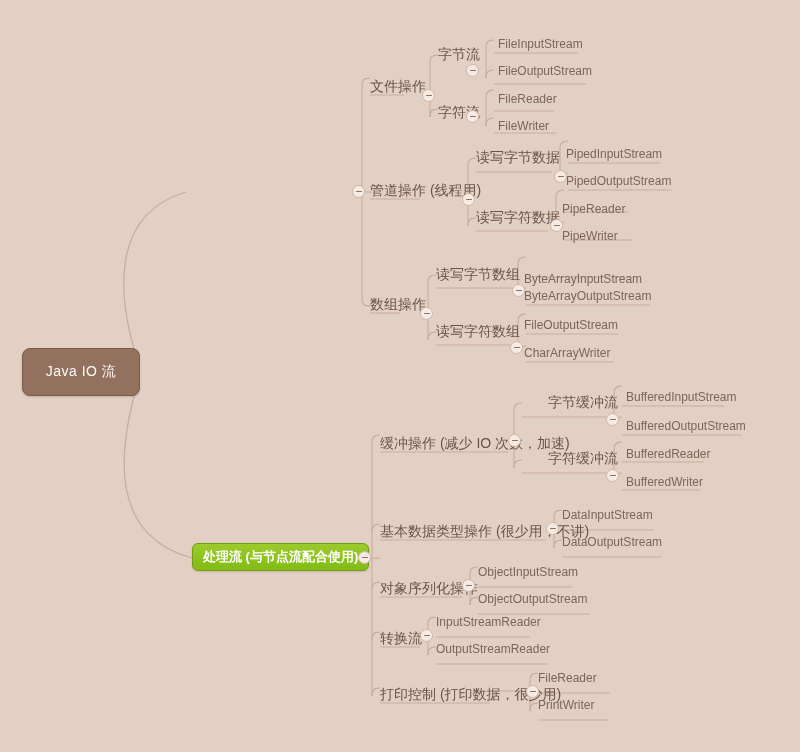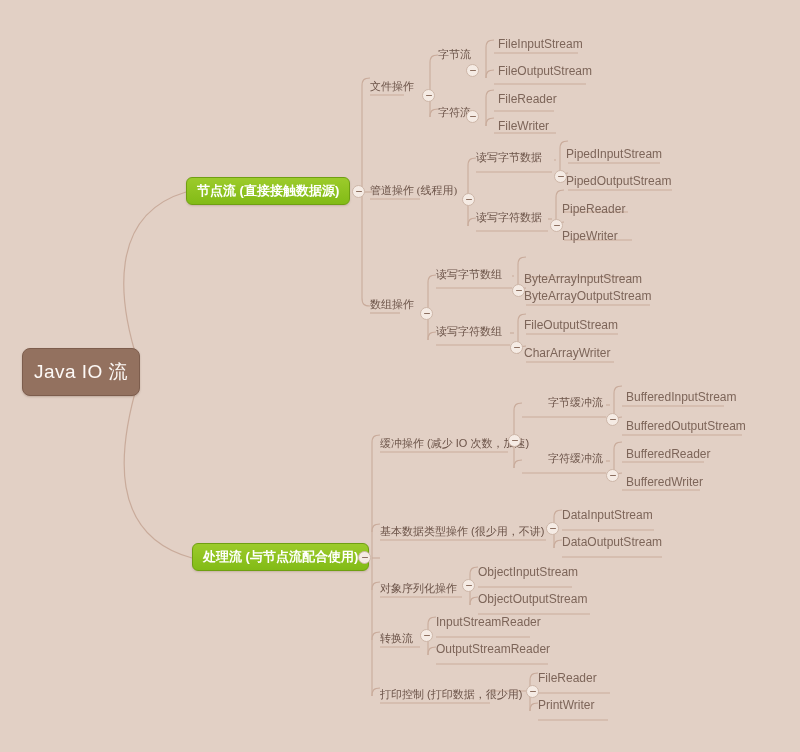--- a/index.html
+++ b/index.html
@@ -28,21 +28,21 @@
   
   .root-node {
     position: absolute;
     background: #93715f;
     color: #fdf9f6;
     border-radius: 8px;
     border: 1px solid #7d5d4d;
     display: flex;
     align-items: center;
     justify-content: center;
-    font-size: 19px;
+    font-size: 14px;
     letter-spacing: 0.5px;
     box-shadow: 0 1px 2px rgba(90,60,45,0.25);
   }
 
   
   .green-node {
     position: absolute;
     background: #8dc321;
     background: linear-gradient(#9ccb2b, #82bb16);
     color: #ffffff;
@@ -59,21 +59,21 @@
   }
 
   
   .txt-node {
     position: absolute;
     color: #6b5348;
     font-size: 12px;
     white-space: nowrap;
     line-height: 14px;
   }
-  .txt-node.cn { font-size: 11px; }
+  .txt-node.cn { font-size: 14px; }
   .txt-node.leaf {
     color: #7d6559;
     font-size: 12px;
   }
 
   
   .toggle {
     position: absolute;
     width: 13px; height: 13px;
     border-radius: 50%;
@@ -255,36 +255,33 @@
       <path d="M530,711 C 530,705 532,703 538,703"></path>
       <path d="M538,693 L610,693"></path>
       <path d="M538,720 L608,720"></path>
     </g>
   </svg>
 
   <div class="root-node" style="left:22px; top:348px; width:118px; height:48px;">
     <span>Java IO 流</span>
   </div>
 
-  <div class="green-node" style="left:186px; top:177px; height:28px;">
-    <span>节点流 (直接接触数据源)</span>
-  </div>
   <div class="toggle" style="left:352px; top:185px;"></div>
 
   <div class="green-node" style="left:192px; top:543px; height:28px;">
     <span>处理流 (与节点流配合使用)</span>
   </div>
   <div class="toggle" style="left:358px; top:551px;"></div>
 
   <div class="txt-node cn" style="left:370px; top:79px;">
     <span>文件操作</span>
   </div>
   <div class="toggle" style="left:422px; top:89px;"></div>
 
-  <div class="txt-node cn" style="left:370px; top:183px;font-family:Liberation Serif, serif;">
+  <div class="txt-node cn" style="left:370px; top:183px;">
     <span>管道操作 (线程用)</span>
   </div>
   <div class="toggle" style="left:462px; top:193px;"></div>
 
   <div class="txt-node cn" style="left:370px; top:297px;">
     <span>数组操作</span>
   </div>
   <div class="toggle" style="left:420px; top:307px;"></div>
 
   <div class="txt-node cn" style="left:438px; top:47px;">

